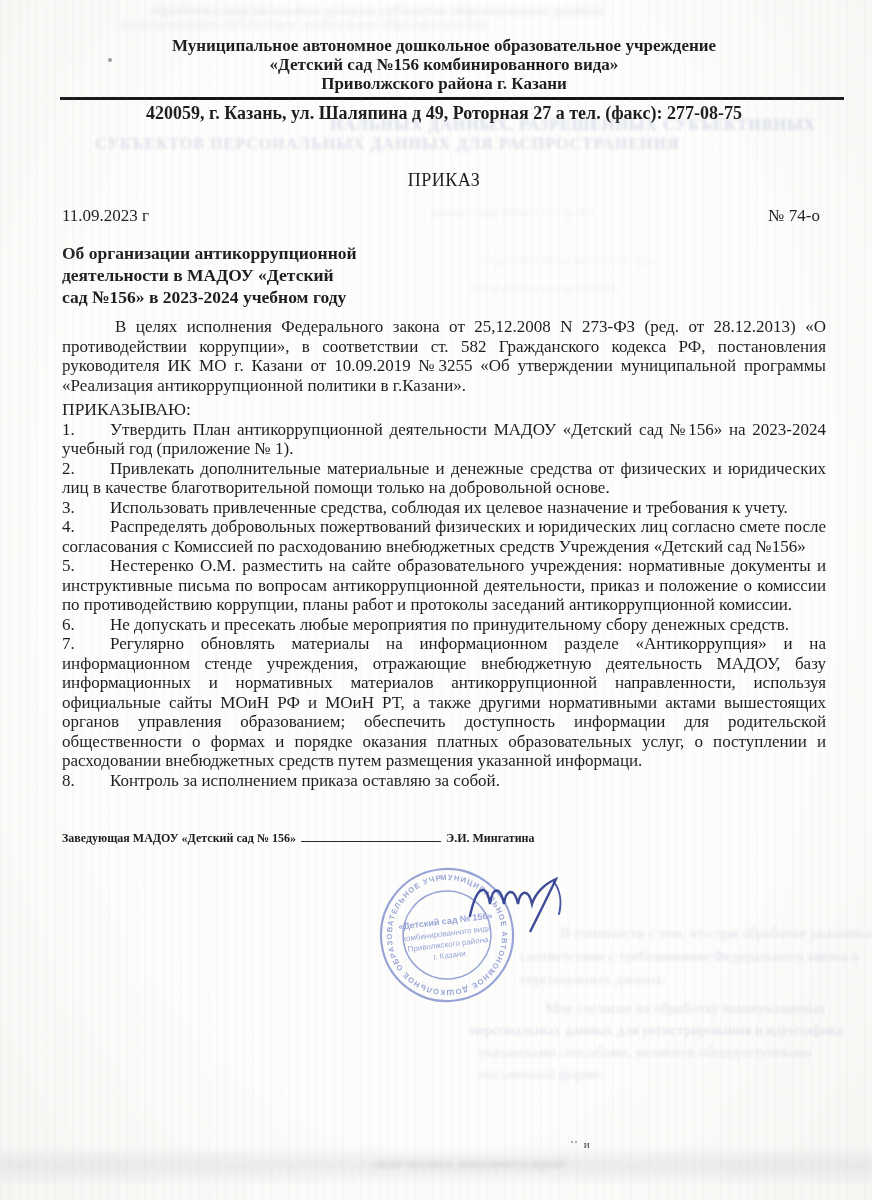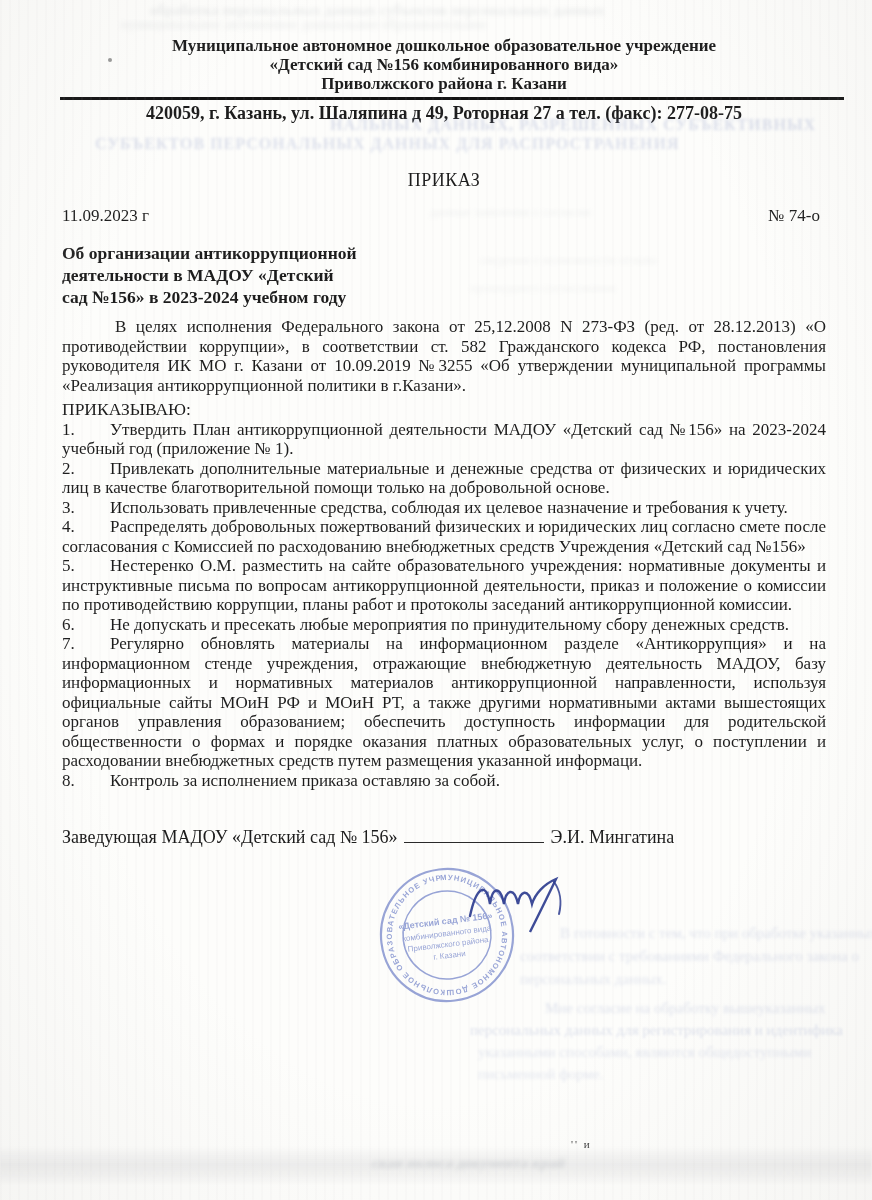--- a/index.html
+++ b/index.html
@@ -25,21 +25,21 @@
   .rule{ border:0; border-top:3px solid #141414; margin:4px -18px 0 -2px; }
   .addr{ text-align:center; font-weight:bold; font-size:18px; line-height:21px; margin-top:3px; }
   .prikaz{ text-align:center; font-size:18px; letter-spacing:.5px; margin-top:46px; }
   .daterow{ display:flex; justify-content:space-between; margin-top:15px; font-size:17px; }
   .daterow .no{ margin-right:6px; }
   .subject{ font-weight:bold; font-size:17.5px; line-height:22px; margin-top:16px; }
   .body-p{ font-size:17px; line-height:19.5px; text-align:justify; margin:0; }
   .preamble{ margin-top:9px; text-indent:53px; }
   .orderhead{ font-size:17.5px; margin-top:5px; }
   .item .num{ display:inline-block; width:48px; }
-  .sigrow{ margin-top:37px; font-size:18px; white-space:nowrap; position:relative; z-index:3; }
+  .sigrow{ margin-top:37px; font-size:12px; white-space:nowrap; position:relative; z-index:3;font-weight:bold; }
   .sigline{ display:inline-block; width:140px; border-bottom:1.6px solid #2a2a2a; height:14px; margin:0 2px; }
   .ghost{ position:absolute; font-weight:bold; color:#8a97c4; pointer-events:none; white-space:nowrap; }
   .ghost.gray{ color:#9aa0a8; }
   .stamp-svg{ position:absolute; left:374px; top:862px; opacity:.62; transform:rotate(-7deg); z-index:1; }
   .sig-svg{ position:absolute; left:466px; top:876px; z-index:4; }
   .bottom-band{
     position:absolute; left:0; right:0; top:1146px; height:40px; pointer-events:none;
     background:linear-gradient(180deg, rgba(255,255,255,0) 0%, rgba(160,160,168,0.16) 45%, rgba(160,160,168,0.10) 70%, rgba(255,255,255,0) 100%);
     filter:blur(1px);
   }

